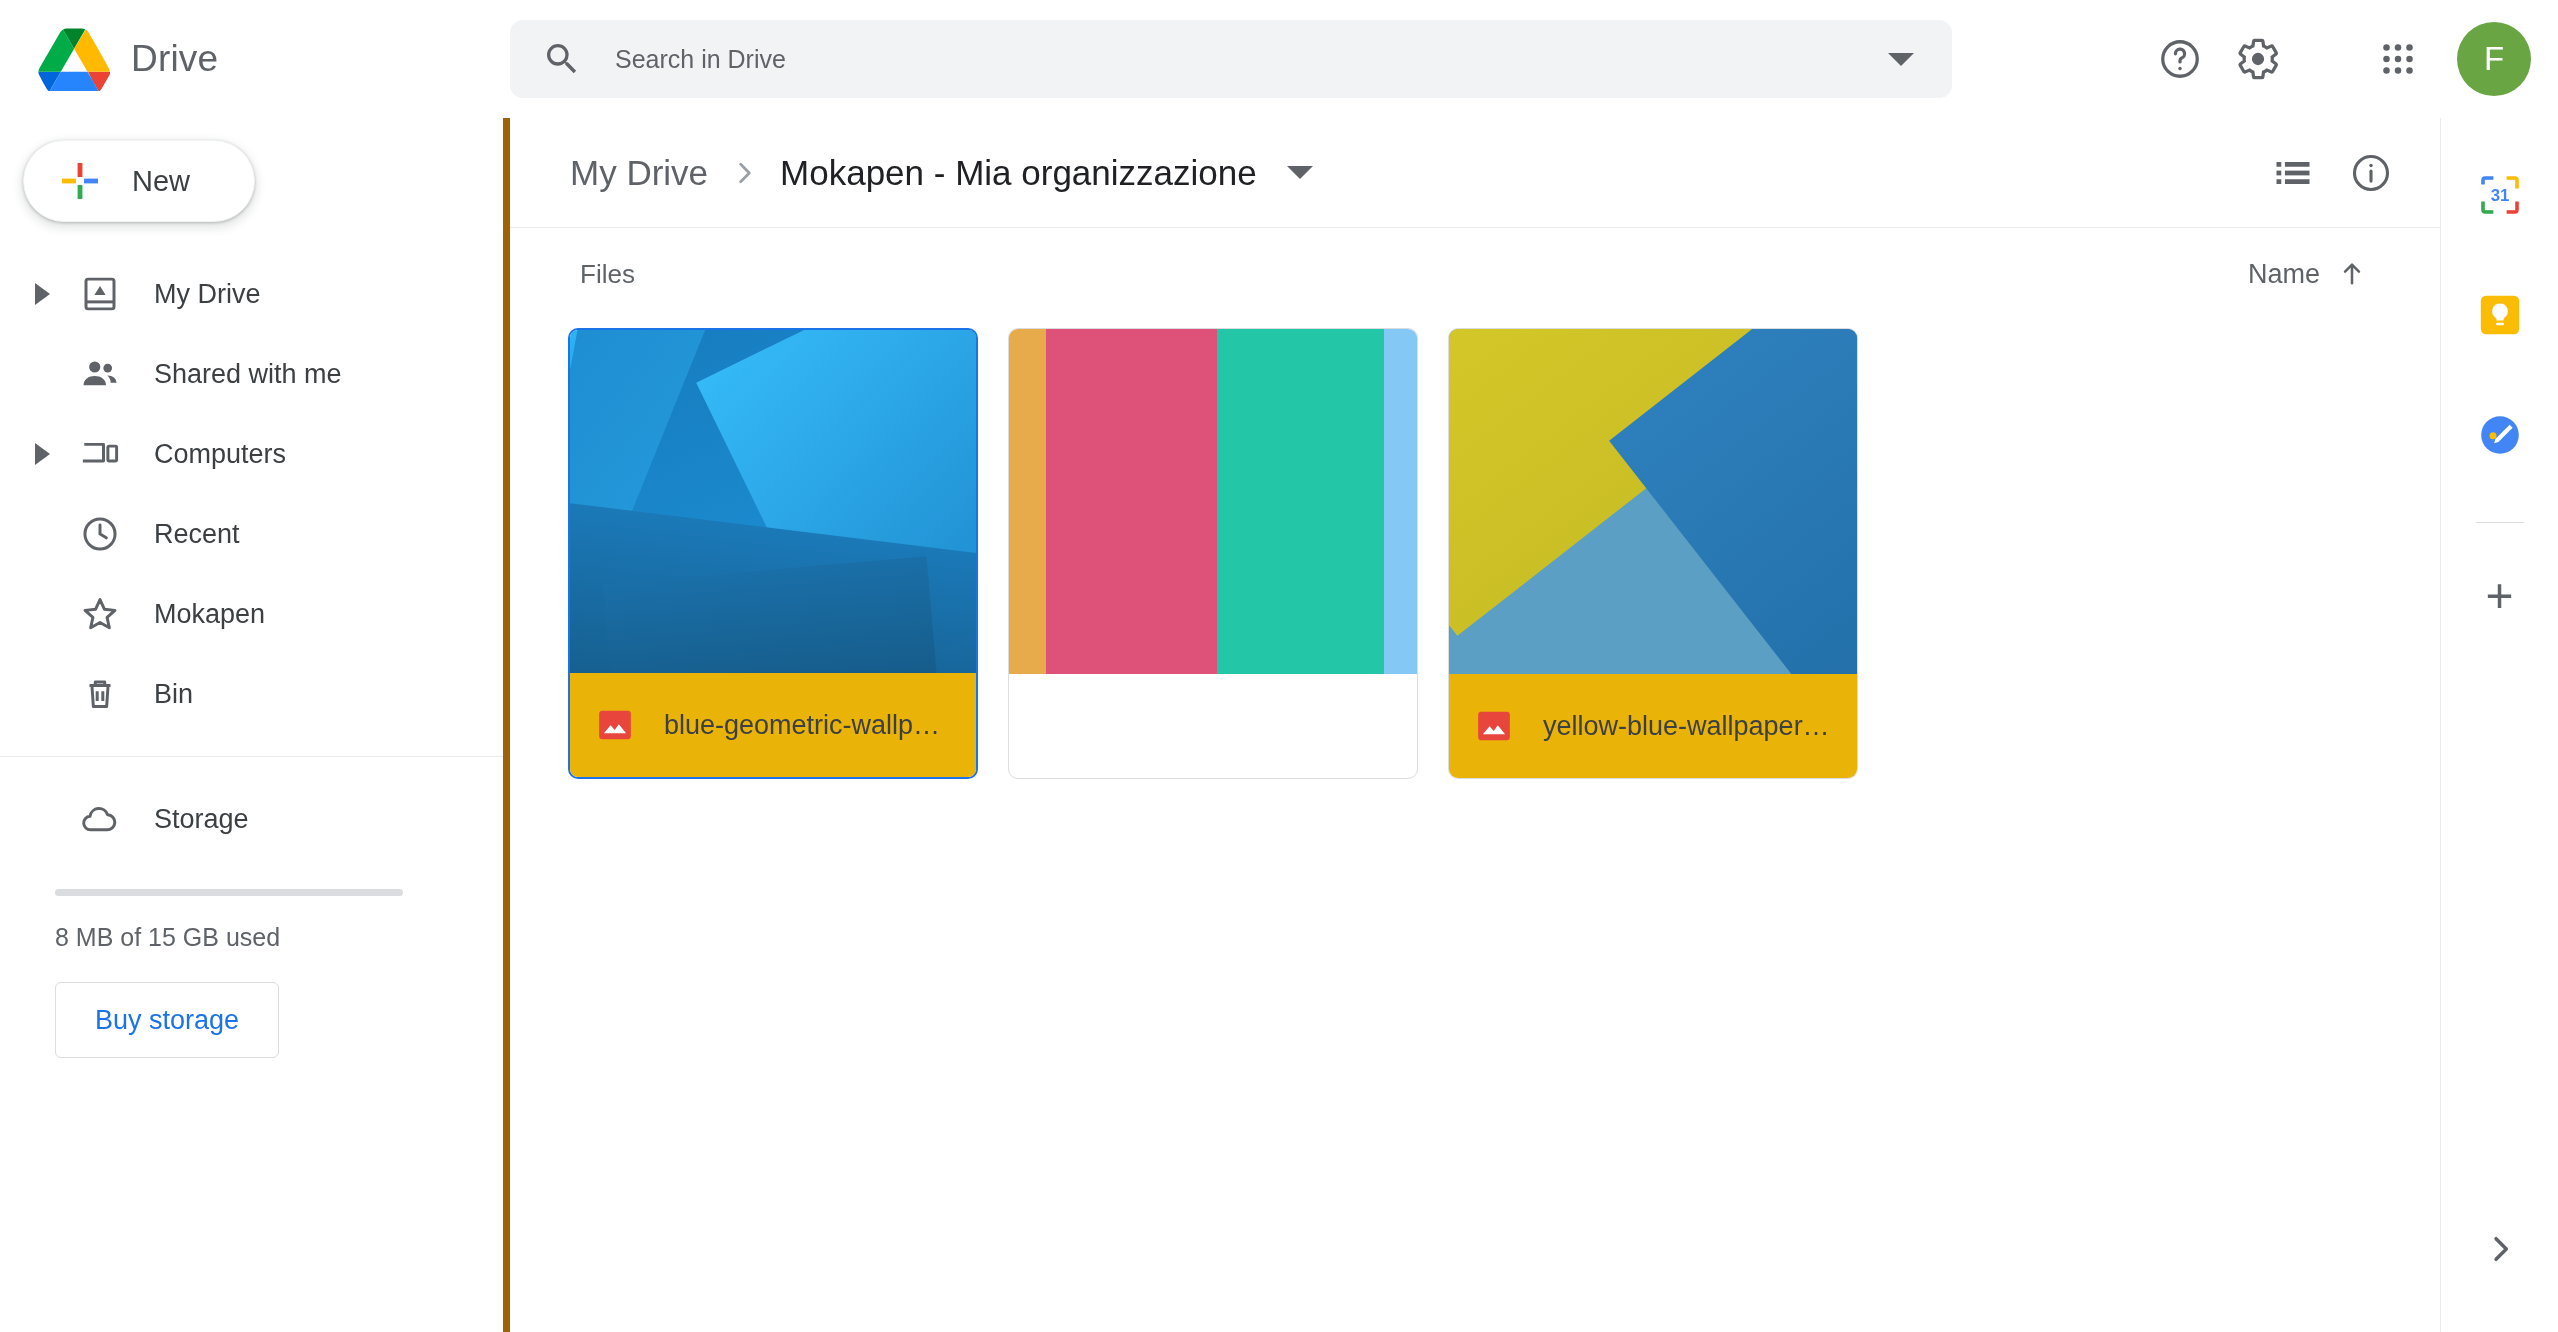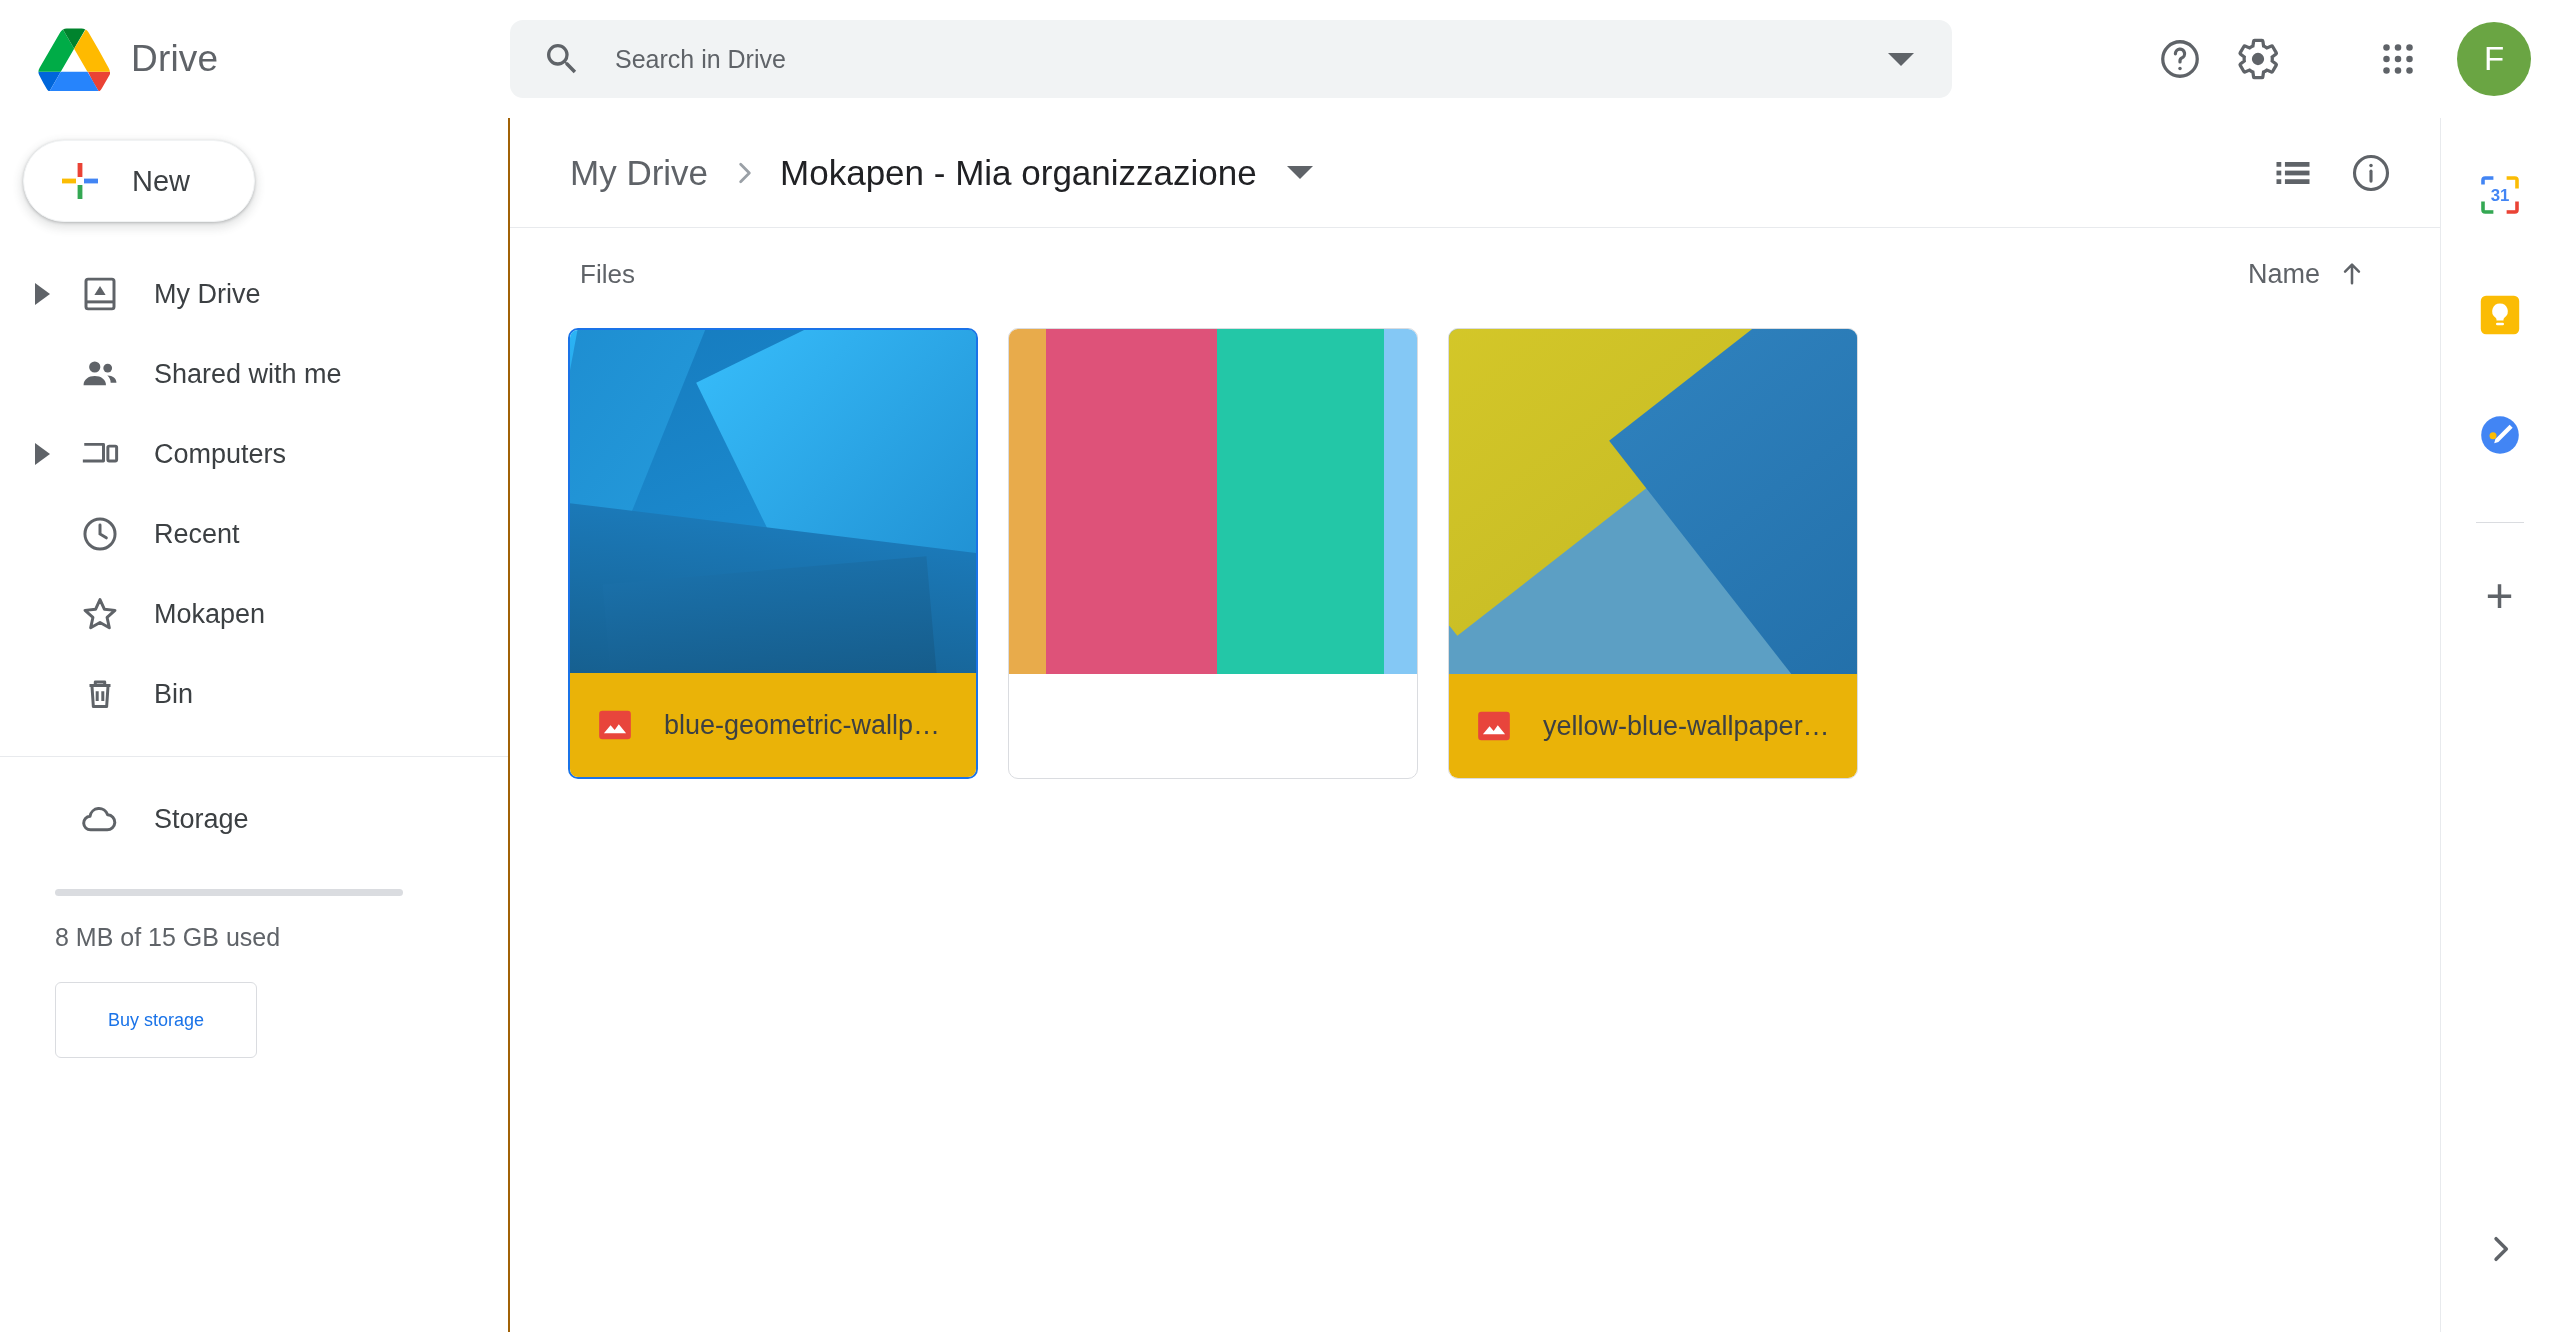--- a/index.html
+++ b/index.html
@@ -109,21 +109,21 @@
   }
 
   
   .body-row { flex: 1; display: flex; min-height: 0; }
 
   
   .leftnav {
     width: 510px;
     min-width: 510px;
     background: #ffffff;
-    border-right: 2px solid #a16207;
+    border-right: 7px solid #a16207;
     padding-top: 22px;
     display: flex;
     flex-direction: column;
   }
   .new-btn {
     margin: 0 0 0 23px;
     width: 232px;
     height: 82px;
     border-radius: 41px;
     background: #ffffff;
@@ -188,27 +188,27 @@
     margin: 30px 0 0 55px;
     cursor: pointer;
   }
   .storage-text {
     font-size: 25px;
     color: #5f6368;
     margin: 27px 0 0 55px;
   }
   .buy-storage {
     margin: 30px 0 0 55px;
-    width: 202px;
+    width: 224px;
     height: 76px;
     border: 1px solid #dadce0;
     border-radius: 6px;
     background: #ffffff;
     color: #1a73e8;
-    font-size: 18px;
+    font-size: 27px;
     font-family: "Liberation Sans", sans-serif;
     cursor: pointer;
     display: flex; align-items: center; justify-content: center;
   }
 
   
   .maincol { flex: 1; display: flex; flex-direction: column; min-width: 0; background: #fff; }
 
   .crumbbar {
     height: 110px;

